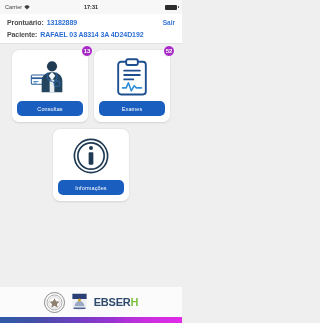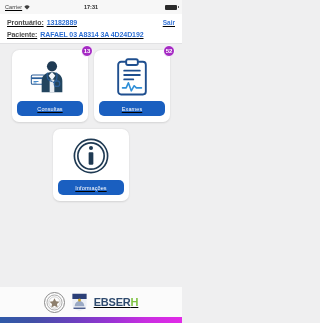--- a/index.html
+++ b/index.html
@@ -14,21 +14,20 @@
     font-family: "Liberation Sans", sans-serif;
     -webkit-font-smoothing: antialiased;
   }
   .phone {
     position: relative;
     width: 182px;
     height: 323px;
     background: #efeff0;
     display: flex;
     flex-direction: column;
-    text-decoration: underline;
   }
 
   
   .statusbar {
     height: 14px;
     background: #f7f7f7;
     display: flex;
     align-items: center;
     padding: 0 5px;
     font-size: 5.5px;

